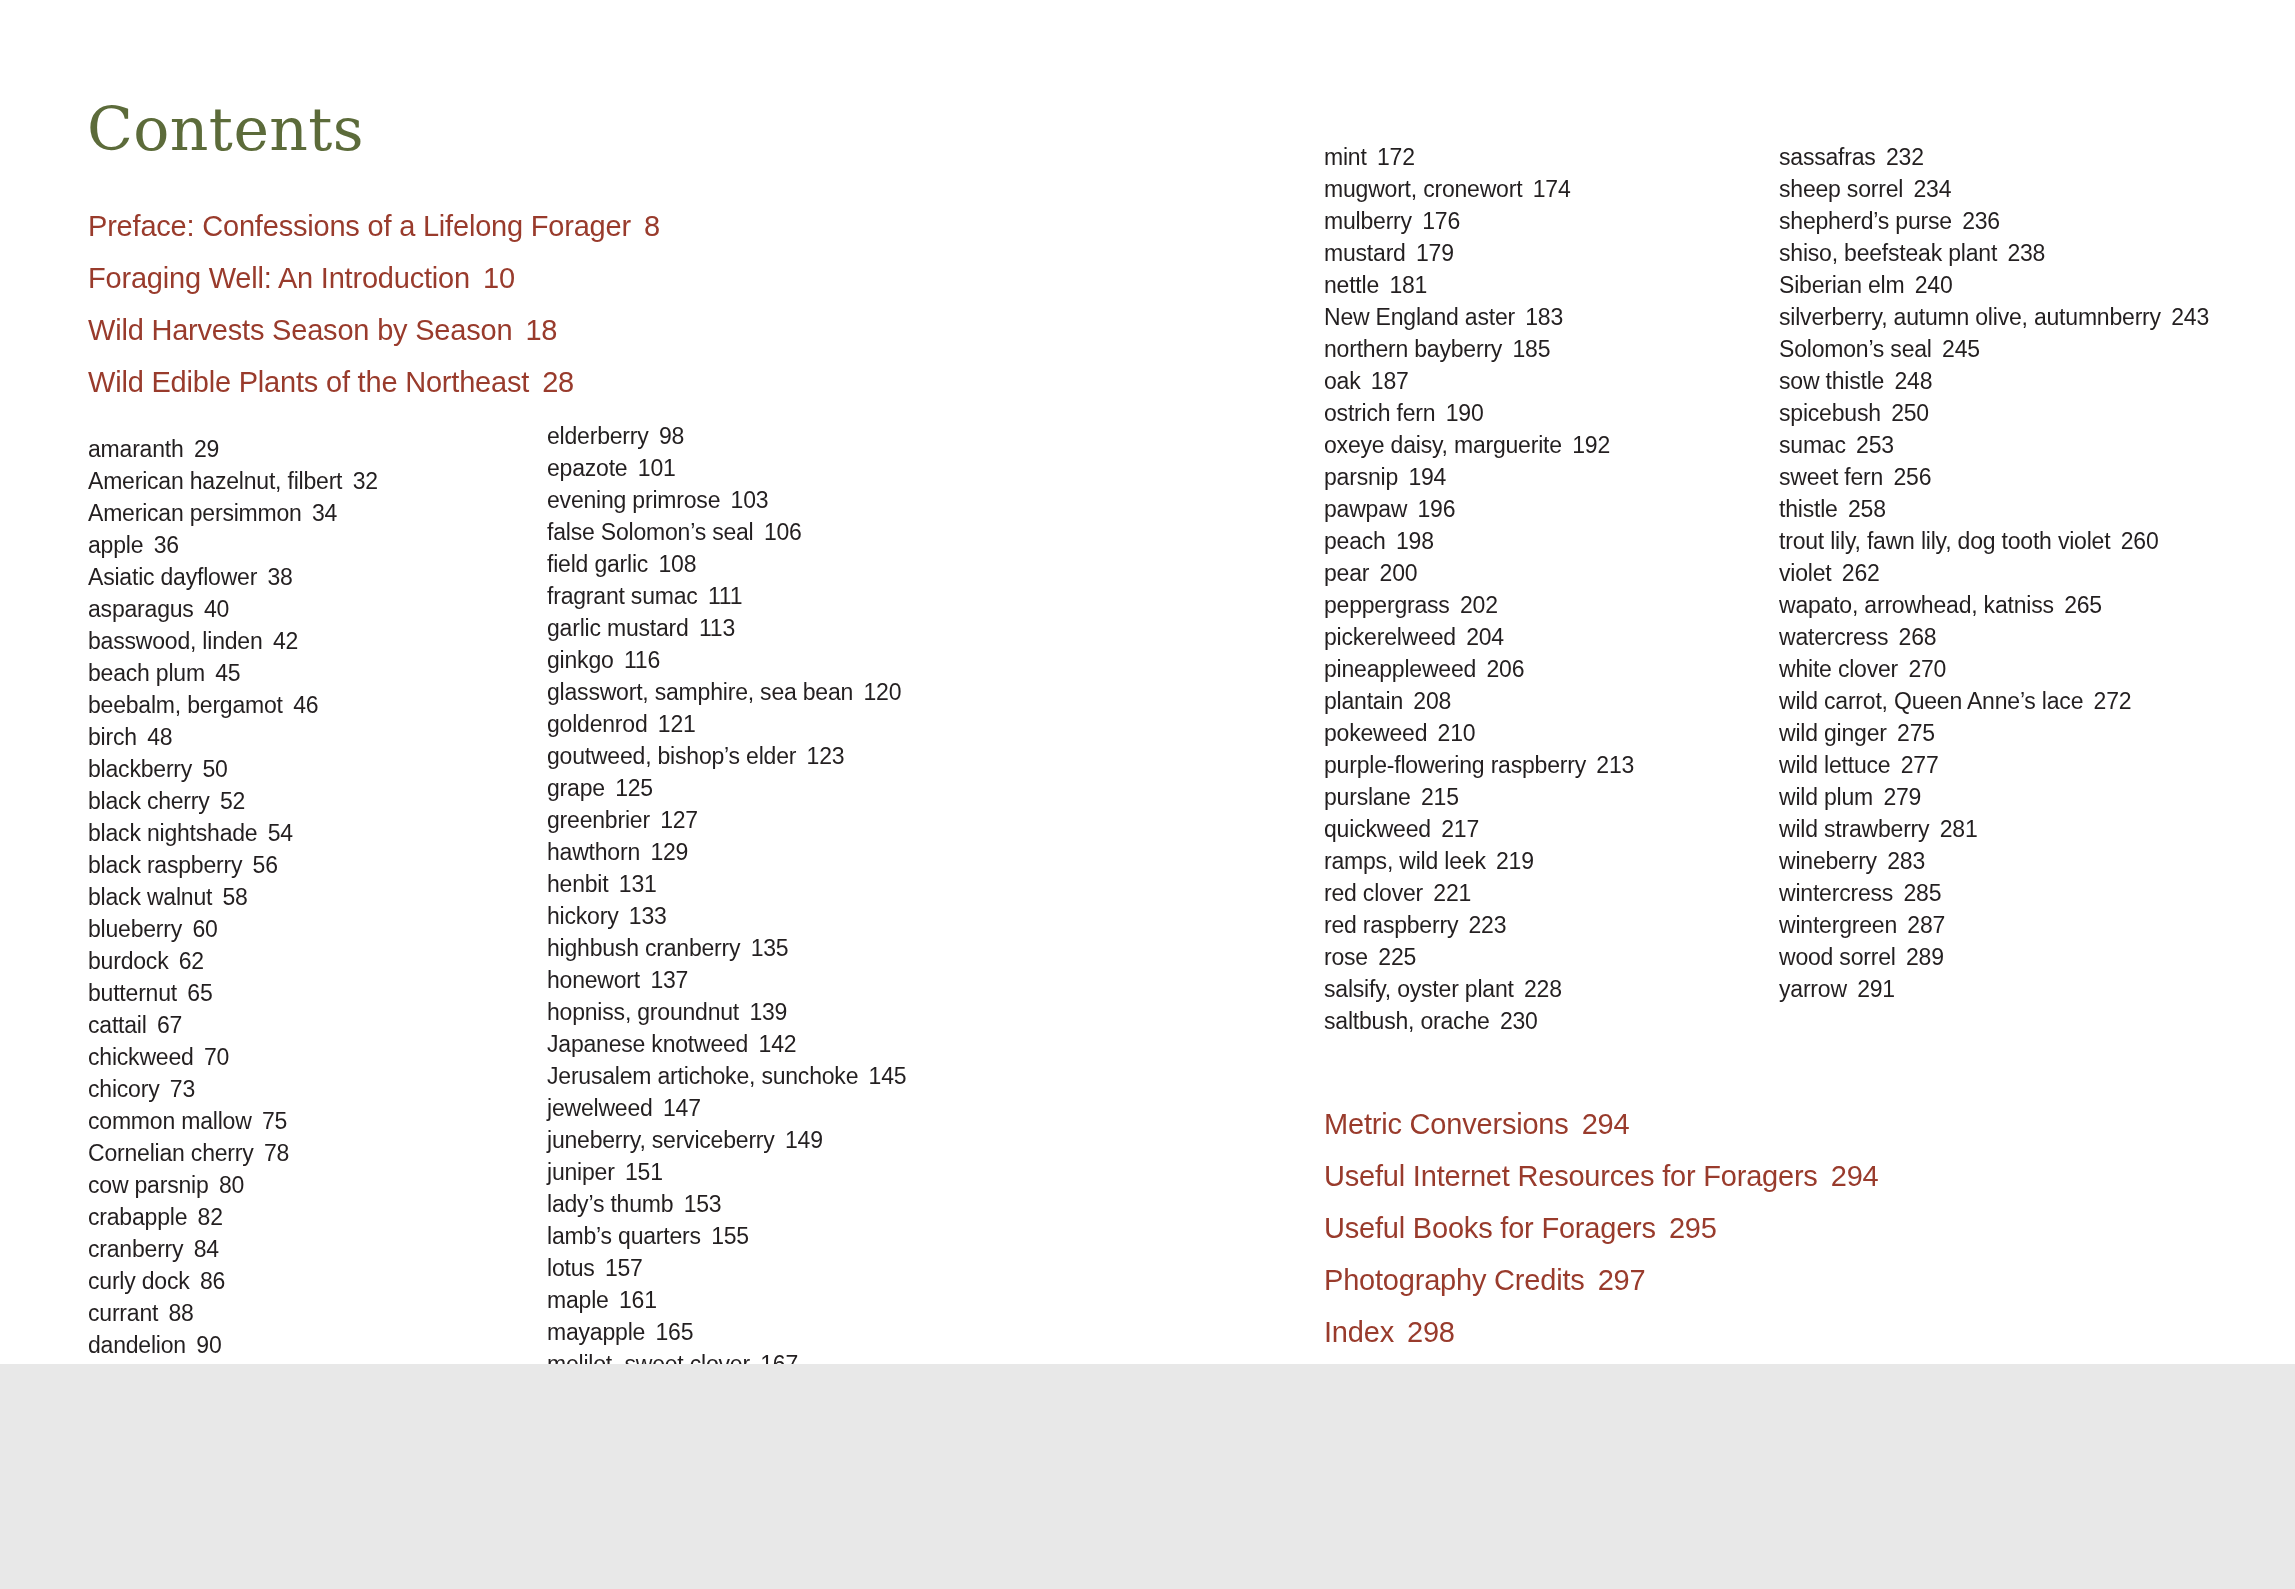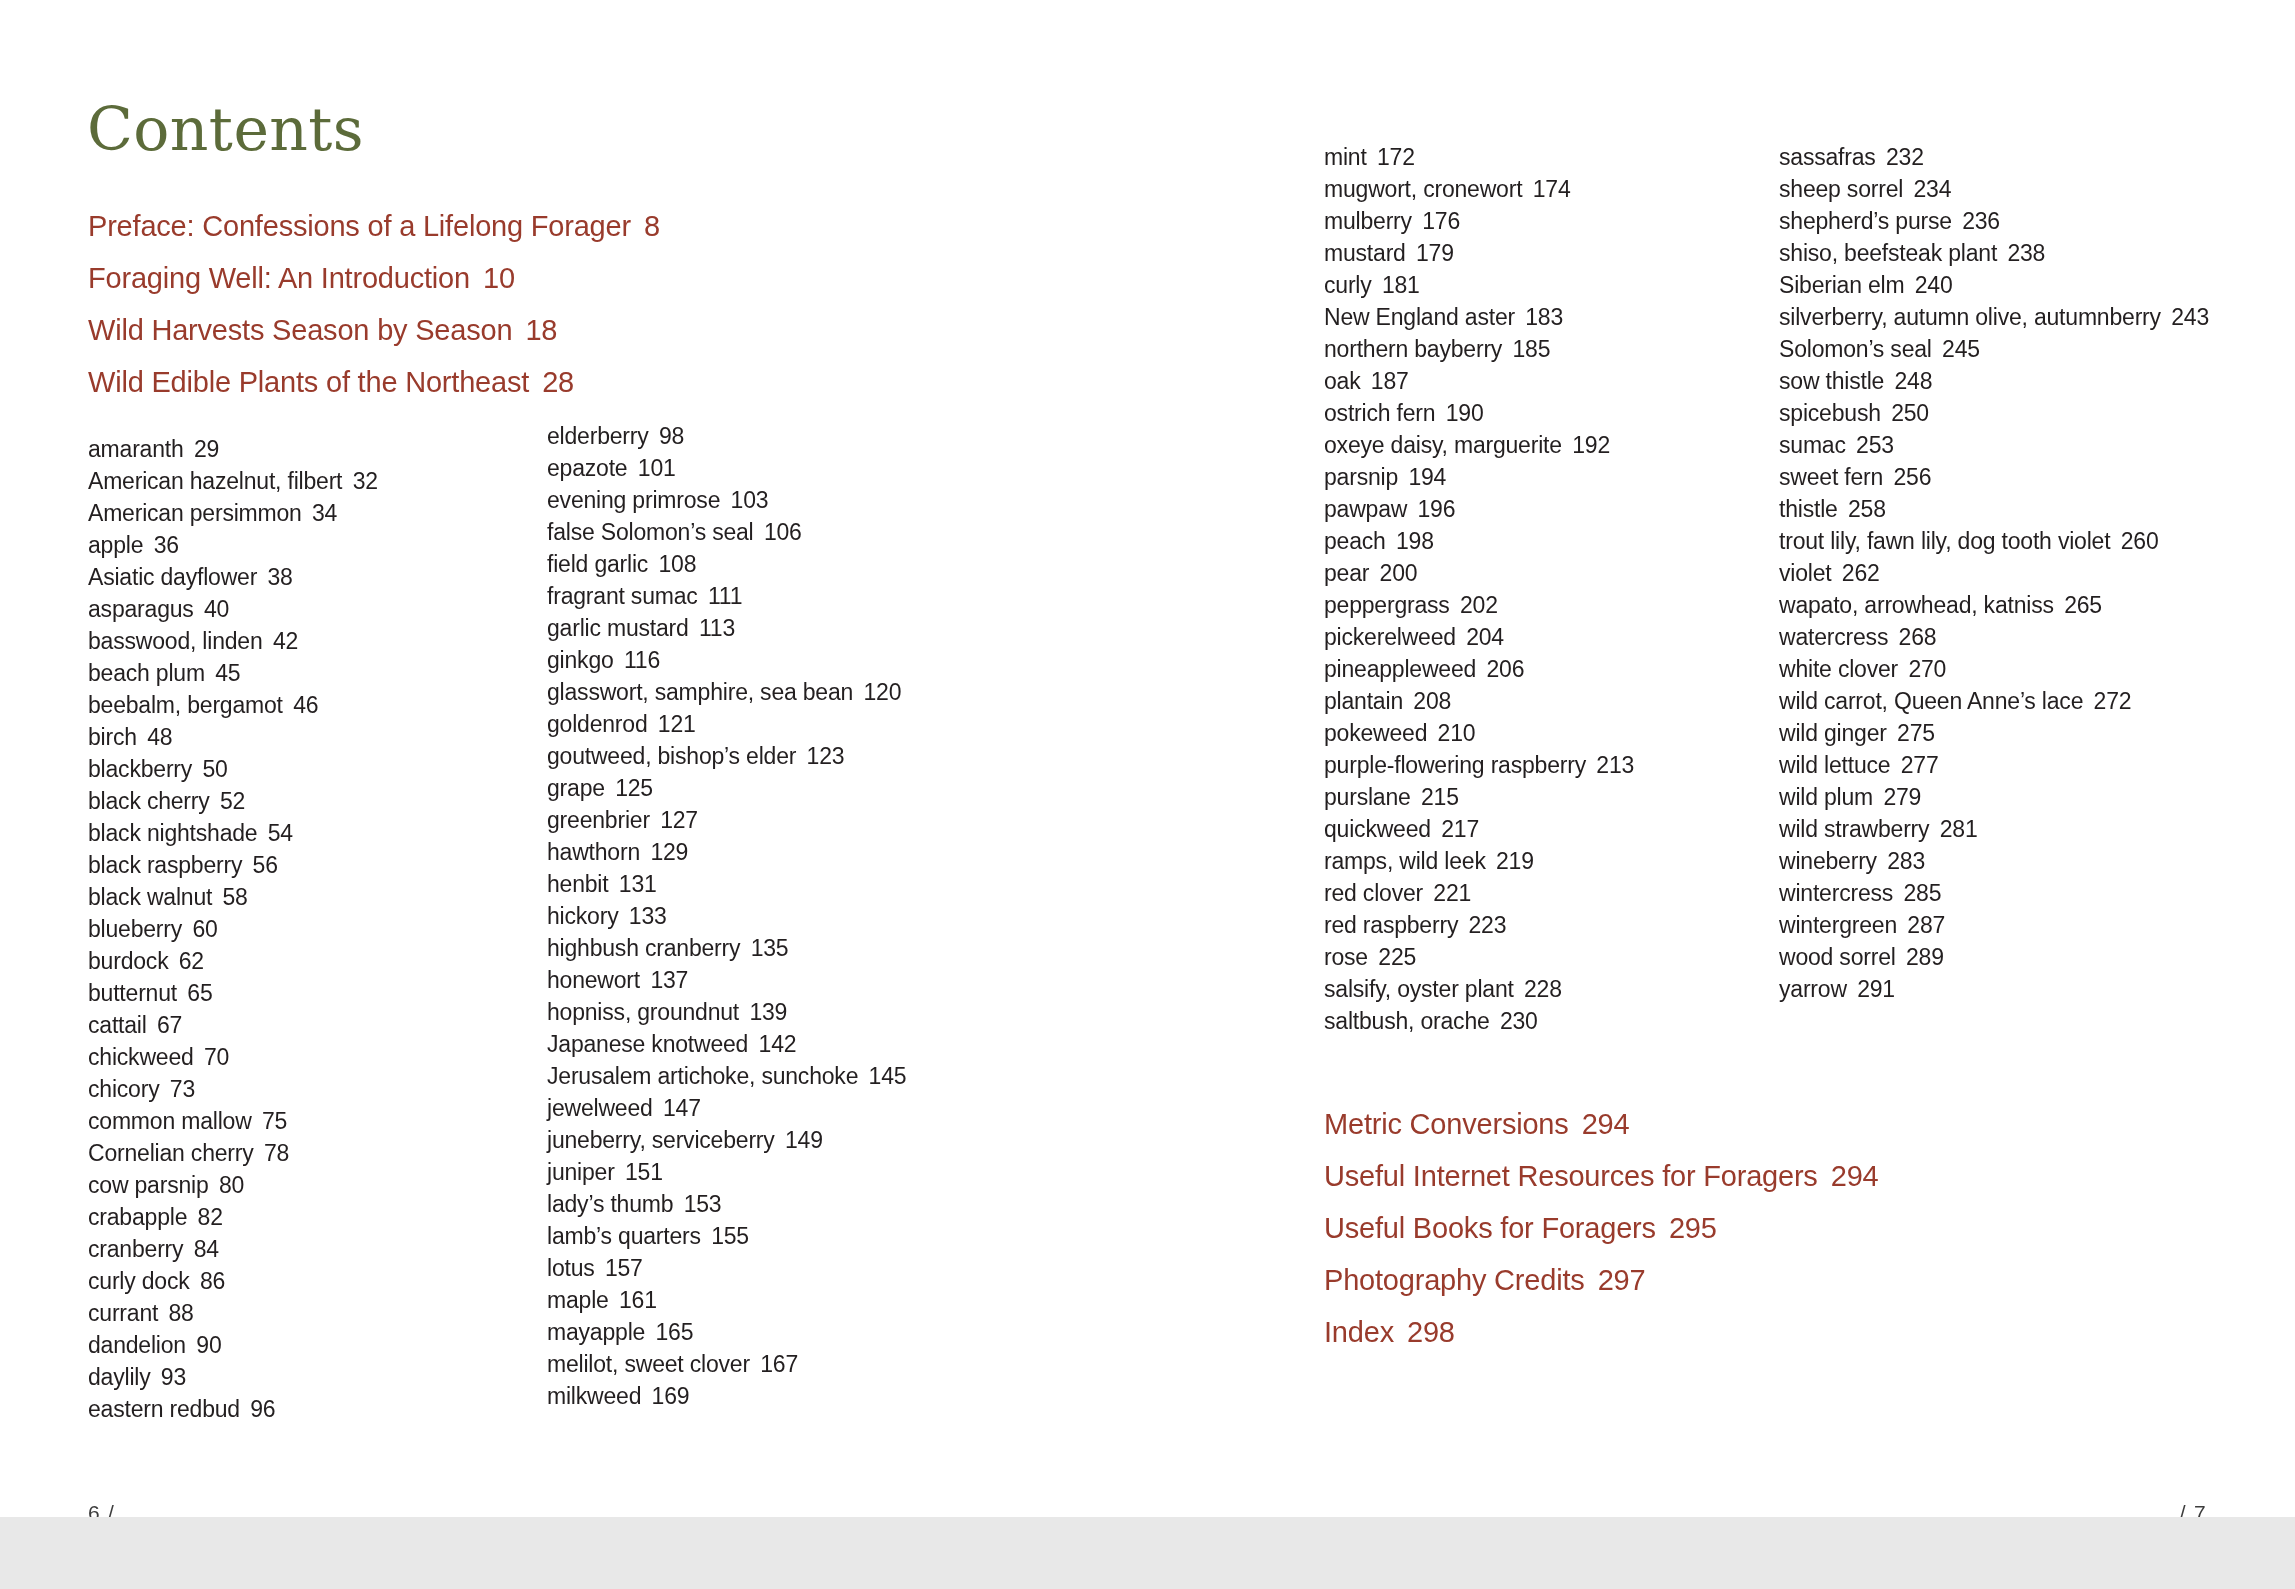--- a/index.html
+++ b/index.html
@@ -1,17 +1,17 @@
 <!DOCTYPE html>
 <html style="font-size:14px"><head>
 <meta charset="utf-8">
 <style>
   html,body { margin:0; padding:0; background:#e8e8e8; }
   .canvas {
-    position:relative; width:2295px; height:1517px; background:#ffffff;
+    position:relative; width:2295px; height:1364px; background:#ffffff;
     font-family:"Liberation Sans", sans-serif; color:var(--ink, #231f20);
     overflow:hidden;
   }
   .title {
     position:absolute; left:87px; top:99px;
     font-family:"DejaVu Serif", serif; font-size:60px; line-height:1;
     color:var(--green, #5c6b3a); letter-spacing:0.4px;
   }
   .fm {
     position:absolute; left:88px; top:200px;
@@ -115,21 +115,21 @@
       <div class="row"><span class="nm">mayapple</span><span class="pg">165</span></div>
       <div class="row"><span class="nm">melilot, sweet clover</span><span class="pg">167</span></div>
       <div class="row"><span class="nm">milkweed</span><span class="pg">169</span></div>
     </div>
 
   <div class="plants col3">
       <div class="row"><span class="nm">mint</span><span class="pg">172</span></div>
       <div class="row"><span class="nm">mugwort, cronewort</span><span class="pg">174</span></div>
       <div class="row"><span class="nm">mulberry</span><span class="pg">176</span></div>
       <div class="row"><span class="nm">mustard</span><span class="pg">179</span></div>
-      <div class="row"><span class="nm">curly</span><span class="pg">181</span></div>
+      <div class="row"><span class="nm">nettle</span><span class="pg">181</span></div>
       <div class="row"><span class="nm">New England aster</span><span class="pg">183</span></div>
       <div class="row"><span class="nm">northern bayberry</span><span class="pg">185</span></div>
       <div class="row"><span class="nm">oak</span><span class="pg">187</span></div>
       <div class="row"><span class="nm">ostrich fern</span><span class="pg">190</span></div>
       <div class="row"><span class="nm">oxeye daisy, marguerite</span><span class="pg">192</span></div>
       <div class="row"><span class="nm">parsnip</span><span class="pg">194</span></div>
       <div class="row"><span class="nm">pawpaw</span><span class="pg">196</span></div>
       <div class="row"><span class="nm">peach</span><span class="pg">198</span></div>
       <div class="row"><span class="nm">pear</span><span class="pg">200</span></div>
       <div class="row"><span class="nm">peppergrass</span><span class="pg">202</span></div>

